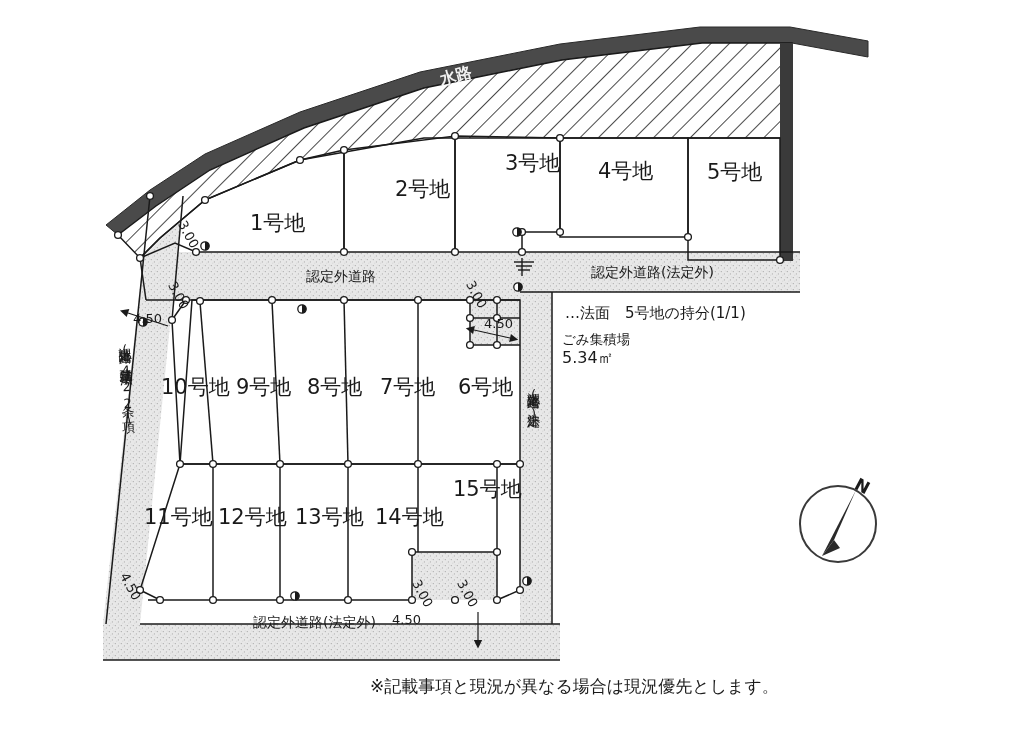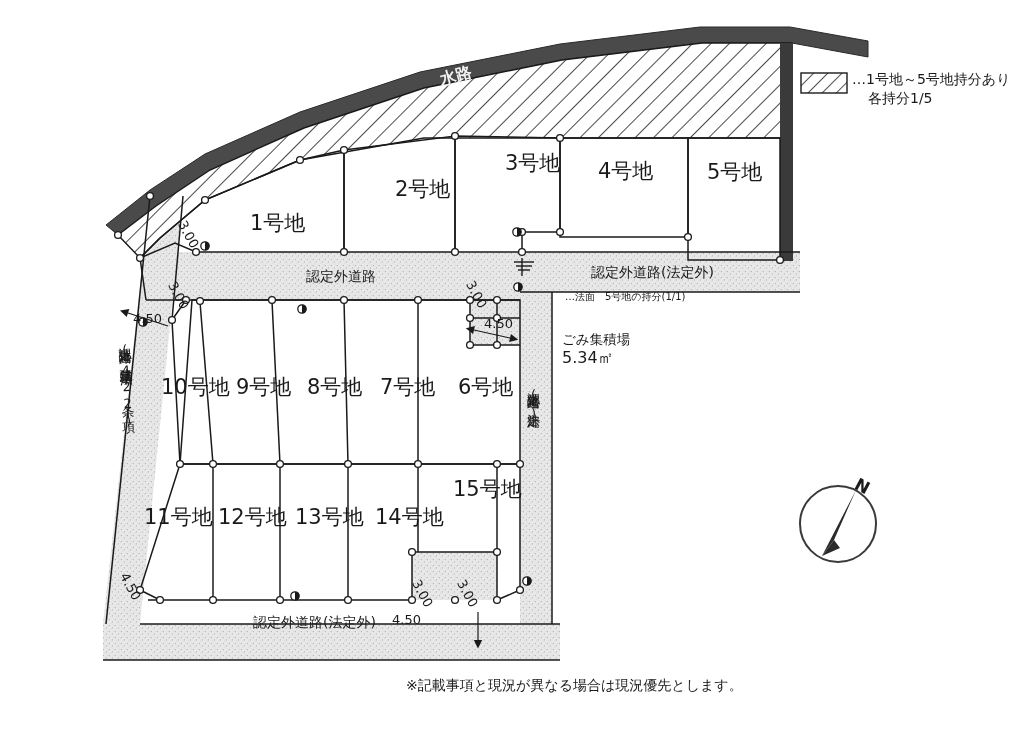--- a/index.html
+++ b/index.html
@@ -5,21 +5,21 @@
   html,body{margin:0;padding:0;background:#fff;}
   body{width:1029px;height:729px;position:relative;overflow:hidden;
        font-family:"DejaVu Sans","Liberation Sans",sans-serif;color:#1a1a1a;}
   #map{position:absolute;left:0;top:0;width:1029px;height:729px;}
   .lbl{position:absolute;white-space:nowrap;line-height:1;}
   .plot-label{font-size:21px;letter-spacing:0px;}
   .road-label{font-size:14px;}
   .dim{font-size:13px;}
   .vert{writing-mode:vertical-rl;text-orientation:upright;letter-spacing:1px;}
   .legend-text{font-size:14px;line-height:1.35;}
-  .note{font-size:14px;margin-left:36px;}
+  .note{font-size:17px;}
   .small{font-size:12.5px;}
   .rot-n{font-size:17px;}
 </style>
 </head>
 <body>
 
 <svg id="map" viewBox="0 0 1029 729">
   <defs>
     <pattern id="hatch45" width="13" height="13" patternUnits="userSpaceOnUse" patternTransform="rotate(45)">
       <rect width="13" height="13" fill="#ffffff"></rect>
@@ -249,41 +249,32 @@
 <div class="lbl plot-label" style="left:295px;top:507px;">13号地</div>
 <div class="lbl plot-label" style="left:375px;top:507px;">14号地</div>
 <div class="lbl plot-label" style="left:453px;top:479px;">15号地</div>
 
 <div class="lbl road-label" style="left:306px;top:269px;">認定外道路</div>
 <div class="lbl road-label" style="left:591px;top:265px;">認定外道路(法定外)</div>
 <div class="lbl road-label vert" style="left:120px;top:337px;font-size:13px;transform:rotate(-3deg);">認定外道路(建築基準法42条2項)</div>
 <div class="lbl road-label vert" style="left:527px;top:382px;font-size:13px;">認定外道路(法定外)</div>
 <div class="lbl road-label" style="left:253px;top:615px;">認定外道路(法定外)</div>
 
-<div class="lbl small" style="left:565px;top:292px;font-size:10px;text-align:center;">…法面　5号地の持分(1/1)</div>
+<div class="lbl small" style="left:565px;top:306px;font-size:15px;text-align:center;">…法面　5号地の持分(1/1)</div>
 <div class="lbl small" style="left:562px;top:333px;font-size:13.5px;font-family:Liberation Serif, serif;">ごみ集積場</div>
 <div class="lbl small" style="left:562px;top:350px;font-size:16px;">5.34㎡</div>
 
 <div class="lbl dim" style="left:174px;top:228px;transform:rotate(62deg);">3.00</div>
 <div class="lbl dim" style="left:164px;top:289px;transform:rotate(62deg);">3.00</div>
 <div class="lbl dim" style="left:133px;top:312px;">4.50</div>
 <div class="lbl dim" style="left:116px;top:580px;transform:rotate(62deg);">4.50</div>
 <div class="lbl dim" style="left:462px;top:288px;transform:rotate(62deg);">3.00</div>
 <div class="lbl dim" style="left:484px;top:317px;">4.50</div>
 <div class="lbl dim" style="left:408px;top:587px;transform:rotate(62deg);">3.00</div>
 <div class="lbl dim" style="left:453px;top:587px;transform:rotate(62deg);">3.00</div>
 <div class="lbl dim" style="left:392px;top:613px;">4.50</div>
 
 <div class="lbl rot-n" style="left:855px;top:478px;transform:rotate(28deg);font-weight:bold;">N</div>
 
 <div style="position:absolute;left:800px;top:70px;">
-  <div style="display:flex;align-items:flex-start;">
-    <svg width="48" height="22" style="margin-top:2px;flex:none;">
-      <rect x="1" y="1" width="46" height="20" fill="url(#hatchLegend)" stroke="#1a1a1a" stroke-width="1.4"></rect>
-    </svg>
-    <div class="legend-text" style="margin-left:4px;">
-      <div>…1号地～5号地持分あり</div>
-      <div style="margin-left:16px;">各持分1/5</div>
-    </div>
-  </div>
 </div>
 
 <div class="lbl note" style="left:370px;top:678px;">※記載事項と現況が異なる場合は現況優先とします。</div>
 
 </body></html>

